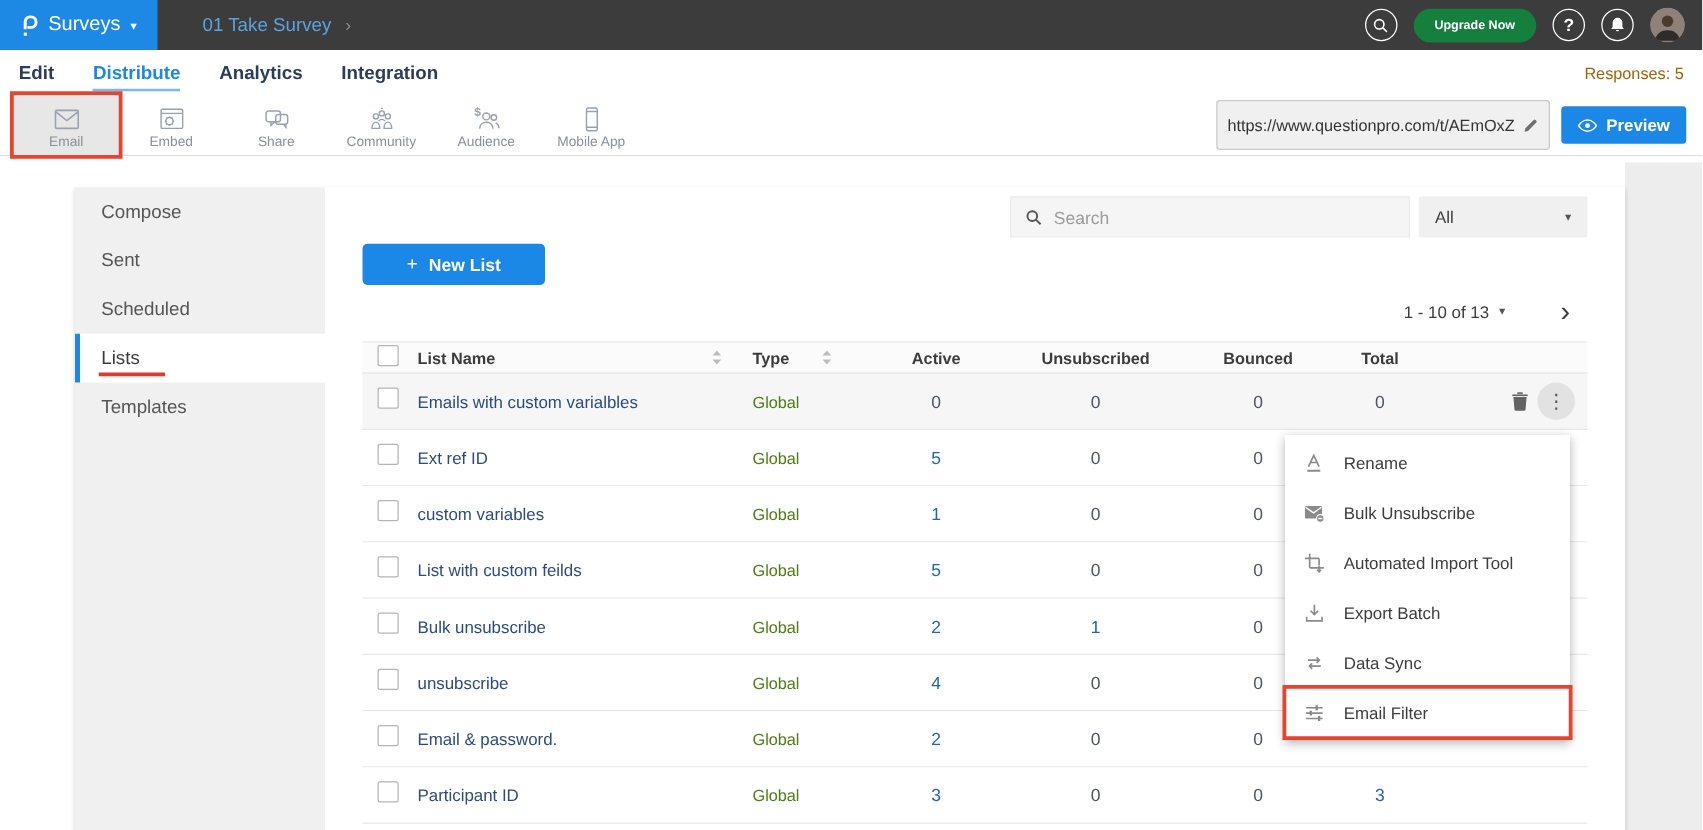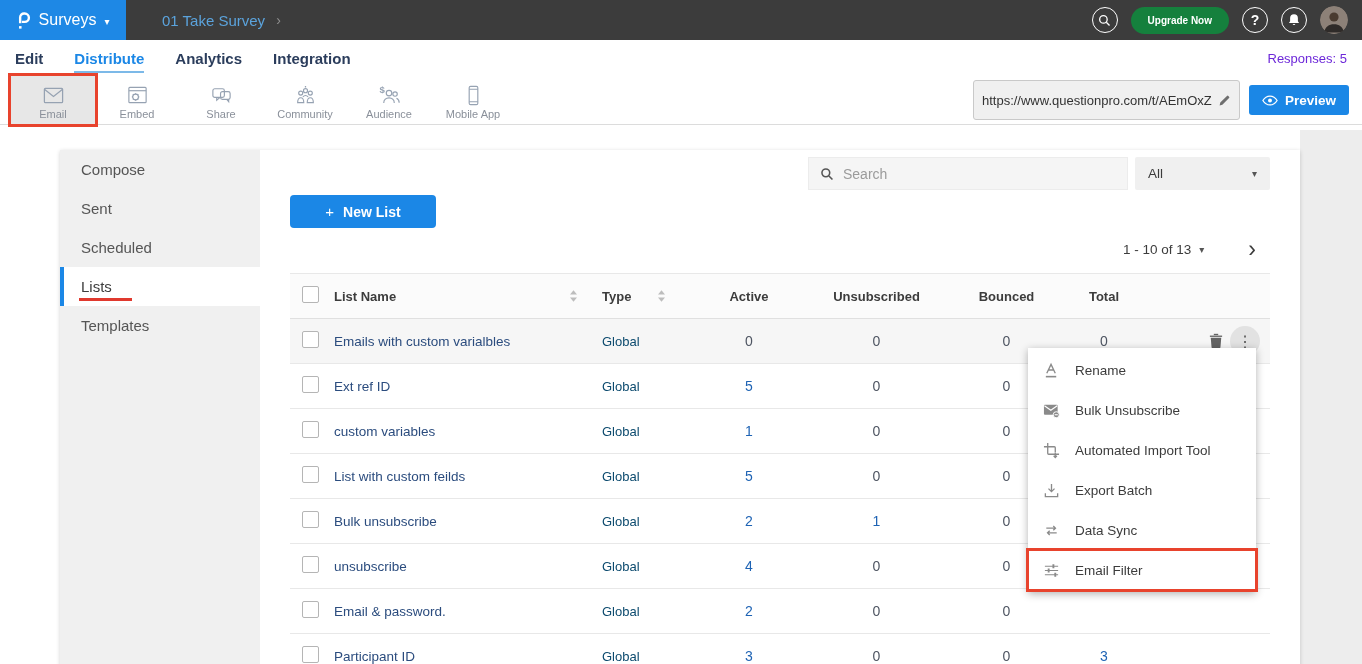--- a/index.html
+++ b/index.html
@@ -19,21 +19,21 @@
   .circle-btn { width:26px; height:26px; border-radius:50%; border:1.6px solid #fff; background:transparent; color:#fff; display:flex; align-items:center; justify-content:center; font-size:14px; font-weight:bold; cursor:pointer; }
   .upgrade { height:27px; padding:0 17px; border:none; border-radius:14px; background:#15803d; color:#fff; font-size:10px; font-weight:bold; cursor:pointer; font-family:inherit; }
   .avatar { width:28px; height:28px; border-radius:50%; overflow:hidden; cursor:pointer; }
 
   
   .tabs-bar { height:36px; background:#fff; display:flex; align-items:center; padding:0 15px; }
   .tabs { display:flex; gap:31px; }
   .tab { position:relative; font-size:15px; font-weight:600; color:#2b3d5c; cursor:pointer; padding:2px 0; }
   .tab.active { color:#1b87e6; }
   .tab.active::after { content:''; position:absolute; left:0; right:0; bottom:-4px; height:2px; background:#7cb9e8; }
-  .responses { margin-left:auto; color:#6d28d9; font-size:13px; }
+  .responses { margin-left:auto; color:#a16207; font-size:13px; }
 
   
   .toolbar { height:49px; background:#fff; border-bottom:1px solid #dcdcdc; display:flex; align-items:stretch; padding-left:11px; }
   .channels { display:flex; }
   .channel { width:84px; display:flex; flex-direction:column; align-items:center; justify-content:center; gap:1px; cursor:pointer; padding-top:2px; }
   .channel .ch-icon { height:24px; display:flex; align-items:flex-end; }
   .channel .ch-label { font-size:11px; color:#8a909a; }
   .channel.selected { background:#e7e7e7; }
   .channel.annotated { box-shadow:0 0 0 3px #e8432d; z-index:5; }
   .toolbar-right { margin-left:auto; display:flex; align-items:center; gap:9px; padding-right:13px; }
@@ -64,28 +64,28 @@
   .new-list .plus { font-size:15px; font-weight:400; }
 
   .pagination { display:flex; justify-content:flex-end; align-items:center; margin-top:7px; height:28px; }
   .page-range { font-size:13.5px; color:#3c3c3c; }
   .page-caret { font-size:10px; color:#555; margin-left:8px; cursor:pointer; }
   .page-next { font-size:23px; color:#3c3c3c; margin-left:44px; margin-right:14px; line-height:20px; cursor:pointer; font-weight:300; }
 
   
   .table { margin-top:10px; }
   .thead, .trow { display:grid; grid-template-columns:44px 250px 115px 100px 155px 105px 90px 1fr; align-items:center; }
-  .thead { height:46px; background:#fbfbfb; border-top:1px solid #e8e8e8; border-bottom:1px solid #e0e0e0; font-size:13px; font-weight:700; color:#3c3c3c; }
+  .thead { height:26px; background:#fbfbfb; border-top:1px solid #e8e8e8; border-bottom:1px solid #e0e0e0; font-size:13px; font-weight:700; color:#3c3c3c; }
   .trow { height:45px; border-bottom:1px solid #e8e8e8; background:#fff; }
   .trow.menu-open { background:#f6f6f6; }
   .cell-check { padding-left:12px; }
   .checkbox { width:17px; height:17px; border:1px solid #b5b5b5; border-radius:2px; background:#fff; display:inline-block; cursor:pointer; }
   .cell-name { font-size:13.5px; color:#2b4c7e; text-decoration:none; cursor:pointer; }
   .th-name { display:flex; align-items:center; justify-content:space-between; padding-right:6px; color:#3c3c3c; cursor:default; }
-  .cell-type { padding-left:18px; font-size:13px; color:#0c4a6e; }
+  .cell-type { padding-left:18px; font-size:13px; color:#4d7c0f; }
   .th-type { display:flex; align-items:center; gap:26px; color:#3c3c3c; }
   .cell-num { text-align:center; font-size:14px; color:#1e63b4; cursor:pointer; }
   .cell-num.zero { color:#4e5562; cursor:default; }
   .thead .cell-num { font-size:13px; color:#3c3c3c; cursor:default; }
   .cell-actions { display:flex; justify-content:flex-end; align-items:center; gap:7px; padding-right:10px; }
   .trash { display:flex; align-items:center; cursor:pointer; }
   .kebab { width:30px; height:30px; border-radius:50%; background:#e2e2e2; color:#555; font-size:16px; display:flex; align-items:center; justify-content:center; cursor:pointer; }
 
   
   .context-menu { position:absolute; left:1028px; top:348px; width:228px; background:#fff; box-shadow:0 2px 8px rgba(0,0,0,0.3); padding:2px 0; z-index:50; }

